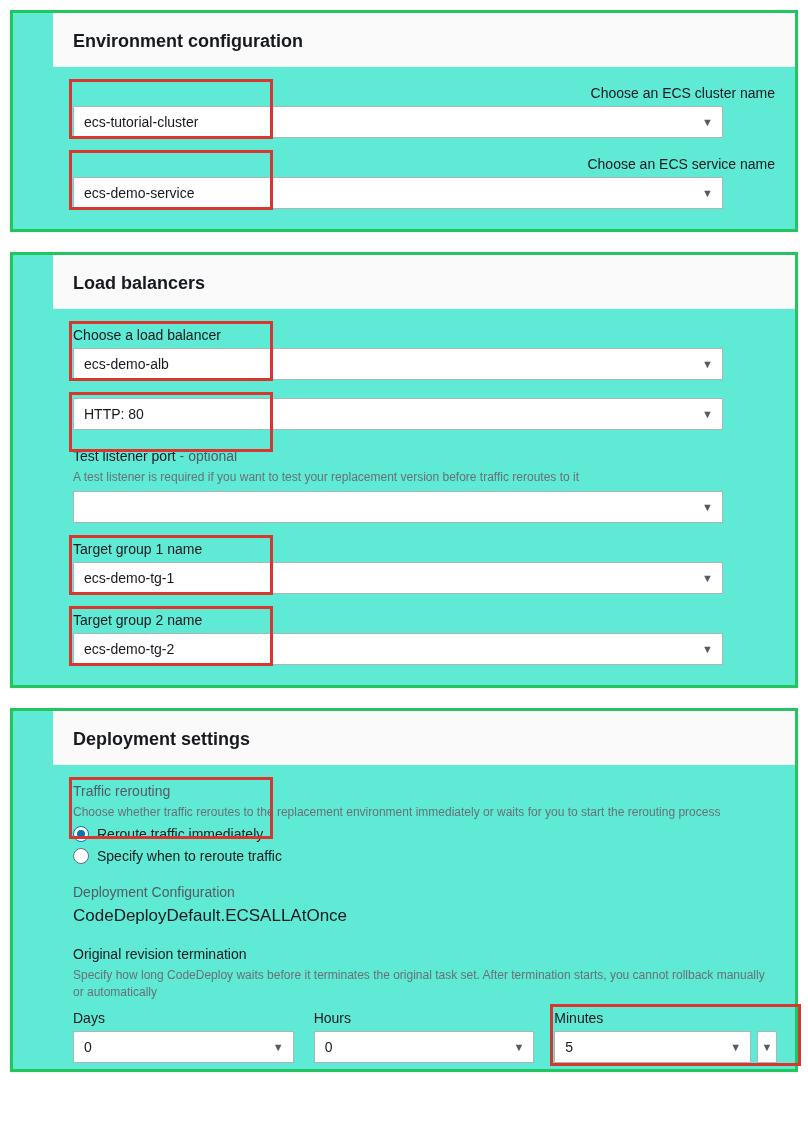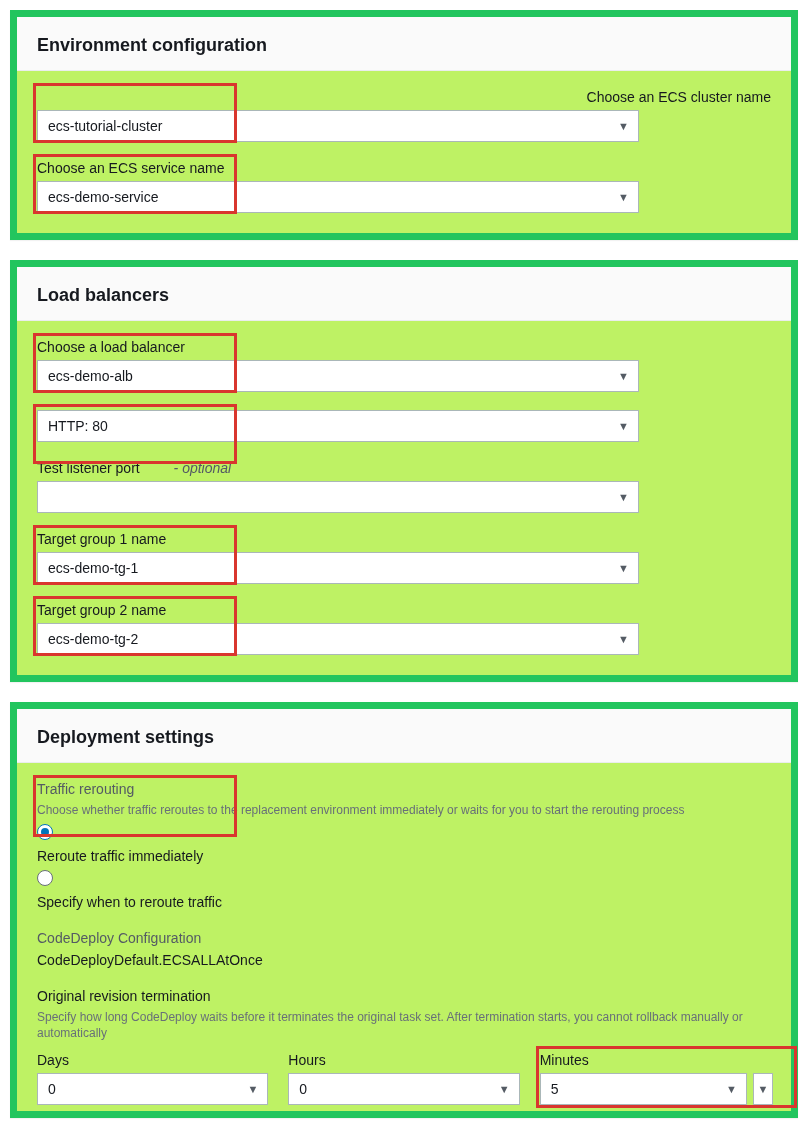--- a/index.html
+++ b/index.html
@@ -5,24 +5,25 @@
   * { box-sizing: border-box; margin: 0; padding: 0; }
   body {
     font-family: "Amazon Ember", "Helvetica Neue", Arial, sans-serif;
     background: #ffffff;
     padding: 10px;
     font-size: 14px;
     color: #16191f;
     width: 808px;
   }
   .panel {
-    border: 7px solid #22c55e;
+    border: 3px solid #22c55e;
     margin-bottom: 20px;
-    background: #bef264;
+    background: #5eead4;
     box-shadow: 0 1px 1px rgba(0,0,0,0.05);
+    padding-left: 40px;
   }
   .panel-header {
     padding: 18px 20px 14px 20px;
     border-bottom: 1px solid #eaeded;
     background: #fafafa;
   }
   .panel-title {
     font-size: 18px;
     font-weight: 700;
     color: #16191f;
@@ -41,23 +42,23 @@
     margin-bottom: 5px;
     display: block;
   }
   .field-desc {
     font-size: 12px;
     color: #687078;
     margin-top: 2px;
     margin-bottom: 6px;
     line-height: 1.35;
   }
-  .optional { font-style: italic; color: #545b64; margin-left: 30px; }
+  .optional { color: #545b64; }
   .select-box {
-    width: 602px;
+    width: 650px;
     max-width: 100%;
     position: relative;
   }
   .select-box.full { width: 100%; }
   .select-box select, .select-box .sel {
     width: 100%;
     height: 32px;
     border: 1px solid #aab7b8;
     background: #ffffff;
     padding: 5px 28px 5px 10px;
@@ -79,24 +80,23 @@
     font-size: 11px;
   }
   .highlight {
     position: absolute;
     border: 3px solid #d9362e;
     pointer-events: none;
     z-index: 2;
   }
   .radio-row {
     display: flex;
-    align-items: flex-start;
+    align-items: flex-end;
     gap: 8px;
     margin-bottom: 6px;
-    flex-direction: column;
   }
   .radio-circle {
     width: 16px;
     height: 16px;
     border: 1px solid #687078;
     border-radius: 50%;
     display: flex;
     align-items: center;
     justify-content: center;
     flex-shrink: 0;
@@ -112,21 +112,21 @@
     background: #0073bb;
     border-radius: 50%;
   }
   .radio-label { font-size: 14px; color: #16191f; }
   .section-label {
     font-size: 14px;
     color: #545b64;
     margin-bottom: 6px;
   }
   .section-value {
-    font-size: 14px;
+    font-size: 17px;
     color: #16191f;
     margin-bottom: 20px;
   }
   .time-row {
     display: flex;
     gap: 20px;
   }
   .time-col { flex: 1; position: relative; }
   .time-col .select-box { width: 100%; }
   .panel-body-tight { padding-bottom: 6px; }
@@ -142,21 +142,21 @@
     <div class="form-group" style="position:relative;text-align:right;">
       <div class="highlight" style="left:-4px; top:-6px; width:204px; height:60px;"></div>
       <label class="field-label">Choose an ECS cluster name</label>
       <div class="select-box">
         <div class="sel">
             <span>ecs-tutorial-cluster</span>
           </div>
         <span class="select-caret">▼</span>
       </div>
     </div>
-    <div class="form-group" style="margin-bottom:0;">
+    <div class="form-group" style="margin-bottom:0;text-align:right;">
       <div class="highlight" style="left:-4px; top:-6px; width:204px; height:60px;"></div>
       <label class="field-label">Choose an ECS service name</label>
       <div class="select-box">
         <div class="sel">
             <span>ecs-demo-service</span>
           </div>
         <span class="select-caret">▼</span>
       </div>
     </div>
   </div>
@@ -183,20 +183,21 @@
         <div class="sel">
             <span>HTTP: 80</span>
           </div>
         <span class="select-caret">▼</span>
       </div>
     </div>
     <div class="form-group">
       <label class="field-label">
         <span>Test listener port</span><span class="optional"> - optional</span>
       </label>
+      <div class="field-desc">A test listener is required if you want to test your replacement version before traffic reroutes to it</div>
       <div class="select-box">
         <div class="sel">
             <span></span>
           </div>
         <span class="select-caret">▼</span>
       </div>
     </div>
     <div class="form-group">
       <div class="highlight" style="left:-4px; top:-6px; width:204px; height:60px;"></div>
       <label class="field-label">Target group 1 name</label>
@@ -232,21 +233,21 @@
       <div class="radio-row">
         <span class="radio-circle checked"></span>
         <span class="radio-label">Reroute traffic immediately</span>
       </div>
       <div class="radio-row" style="margin-top:6px;">
         <span class="radio-circle"></span>
         <span class="radio-label">Specify when to reroute traffic</span>
       </div>
     </div>
 
-    <div class="section-label" style="margin-top:20px;">CodeDeploy Configuration</div>
+    <div class="section-label" style="margin-top:20px;">Deployment Configuration</div>
     <div class="section-value">CodeDeployDefault.ECSALLAtOnce</div>
 
     <div class="field-label" style="color:#16191f;">Original revision termination</div>
     <div class="field-desc" style="margin-bottom:10px;">Specify how long CodeDeploy waits before it terminates the original task set. After termination starts, you cannot rollback manually or automatically</div>
 
     <div class="time-row">
       <div class="time-col">
         <label class="field-label">Days</label>
         <div class="select-box full">
           <div class="sel">

